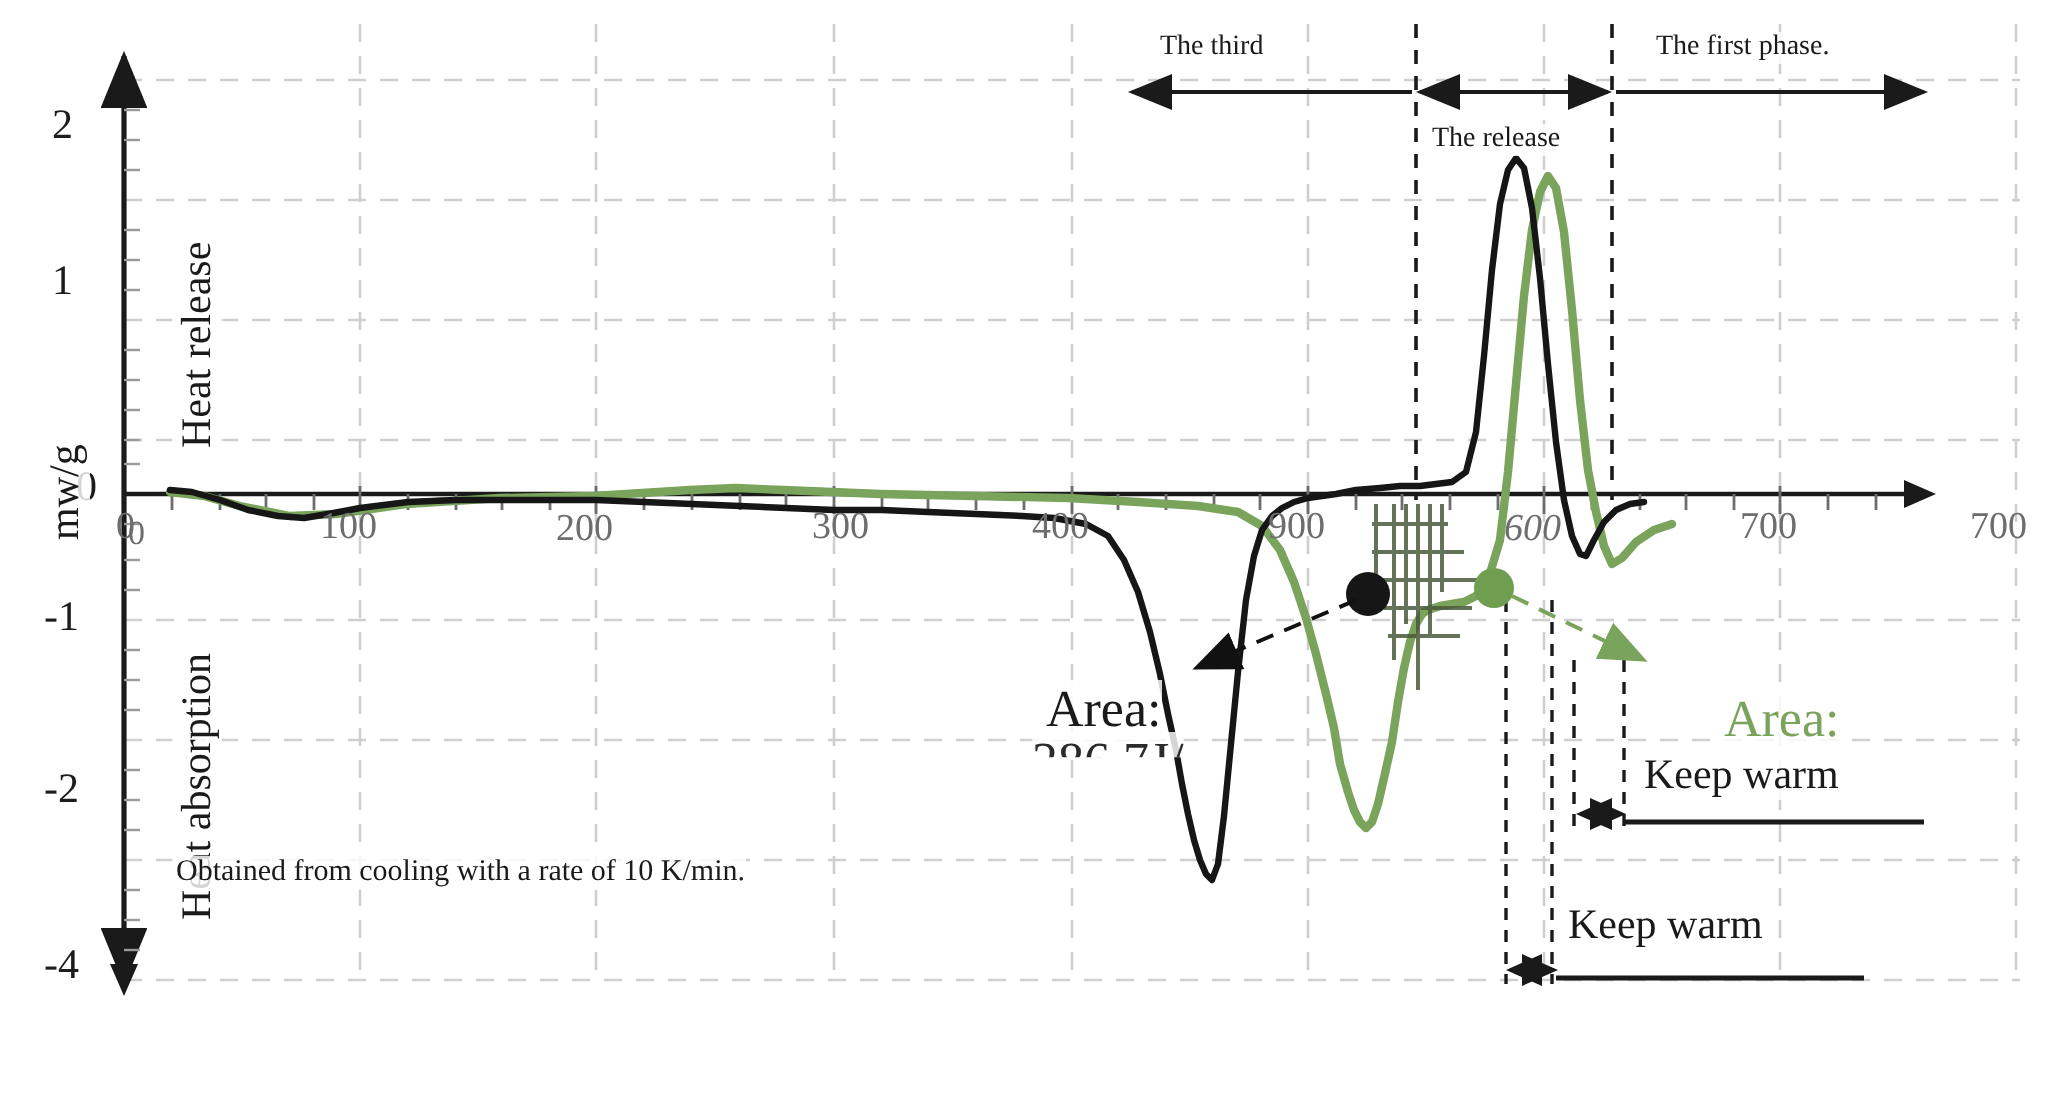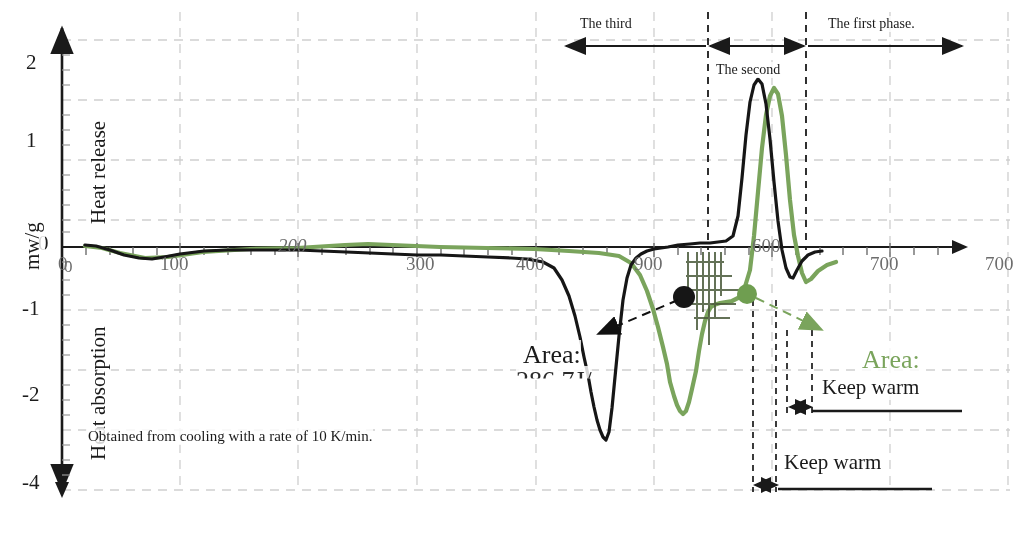--- a/index.html
+++ b/index.html
@@ -241,44 +241,44 @@
 
     <circle cx="684" cy="297" r="11" fill="#161616"></circle>
     <circle cx="747" cy="294" r="10" fill="#6f9e50"></circle>
 
     <line x1="678" y1="300" x2="598" y2="334" stroke="#111111" stroke-width="2" stroke-dasharray="9 6" marker-end="url(#arrDashBlk)"></line>
     <line x1="756" y1="298" x2="822" y2="330" stroke="#7aa45c" stroke-width="2" stroke-dasharray="9 6" marker-end="url(#arrDashGrn)"></line>
   </svg>
 
   <div class="tick-x" style="left:58px;  top:253px;">0</div>
   <div class="tick-x" style="left:160px; top:253px;">100</div>
-  <div class="tick-x" style="left:278px; top:235px;font-style:italic;">200</div>
+  <div class="tick-x" style="left:278px; top:254px;">200</div>
   <div class="tick-x" style="left:406px; top:253px;">300</div>
   <div class="tick-x" style="left:516px; top:253px;">400</div>
   <div class="tick-x" style="left:634px; top:253px;">900</div>
-  <div class="tick-x" style="left:752px; top:235px;">600</div>
+  <div class="tick-x" style="left:752px; top:254px;font-style:italic;">600</div>
   <div class="tick-x" style="left:870px; top:253px;">700</div>
   <div class="tick-x" style="left:985px; top:253px;">700</div>
 
   <div class="tick-y" style="left:26px; top:50px;">2</div>
   <div class="tick-y" style="left:26px; top:128px;">1</div>
   <div class="tick-y" style="left:38px; top:231px;">0</div>
   <div class="tick-y" style="left:22px; top:296px;">-1</div>
   <div class="tick-y" style="left:22px; top:382px;">-2</div>
   <div class="tick-y" style="left:22px; top:470px;">-4</div>
   <div class="tick-x" style="left:64px; top:257px; font-size:17px;">0</div>
 
   <div class="lbl yunit rot90" style="left:20px; top:270px;">mw/g</div>
 
   <div class="lbl axis-title rot90" style="left:86px; top:224px;">Heat release</div>
 
   <div class="lbl axis-title rot90" style="left:86px; top:460px;">Heat absorption</div>
 
   <div class="lbl phase-label" style="left:580px; top:16px;">The third</div>
-  <div class="lbl phase-label" style="left:716px; top:62px;">The second</div>
+  <div class="lbl phase-label" style="left:716px; top:62px;">The release</div>
   <div class="lbl phase-label" style="left:828px; top:16px;">The first phase.</div>
 
   <div class="lbl area-label" style="left:523px; top:340px;">Area:</div>
   <div class="lbl area-label" style="left:516px; top:366px; color:#2b2b2b; clip-path: inset(0 0 58% 0);">286.7J/</div>
 
   <div class="lbl area-label area-green" style="left:862px; top:345px;">Area:</div>
   <div class="lbl area-label area-green" style="left:862px; top:371px;"></div>
 
   <div class="lbl keepwarm" style="left:822px; top:375px;">Keep warm</div>
   <div class="lbl keepwarm" style="left:784px; top:450px;">Keep warm</div>

